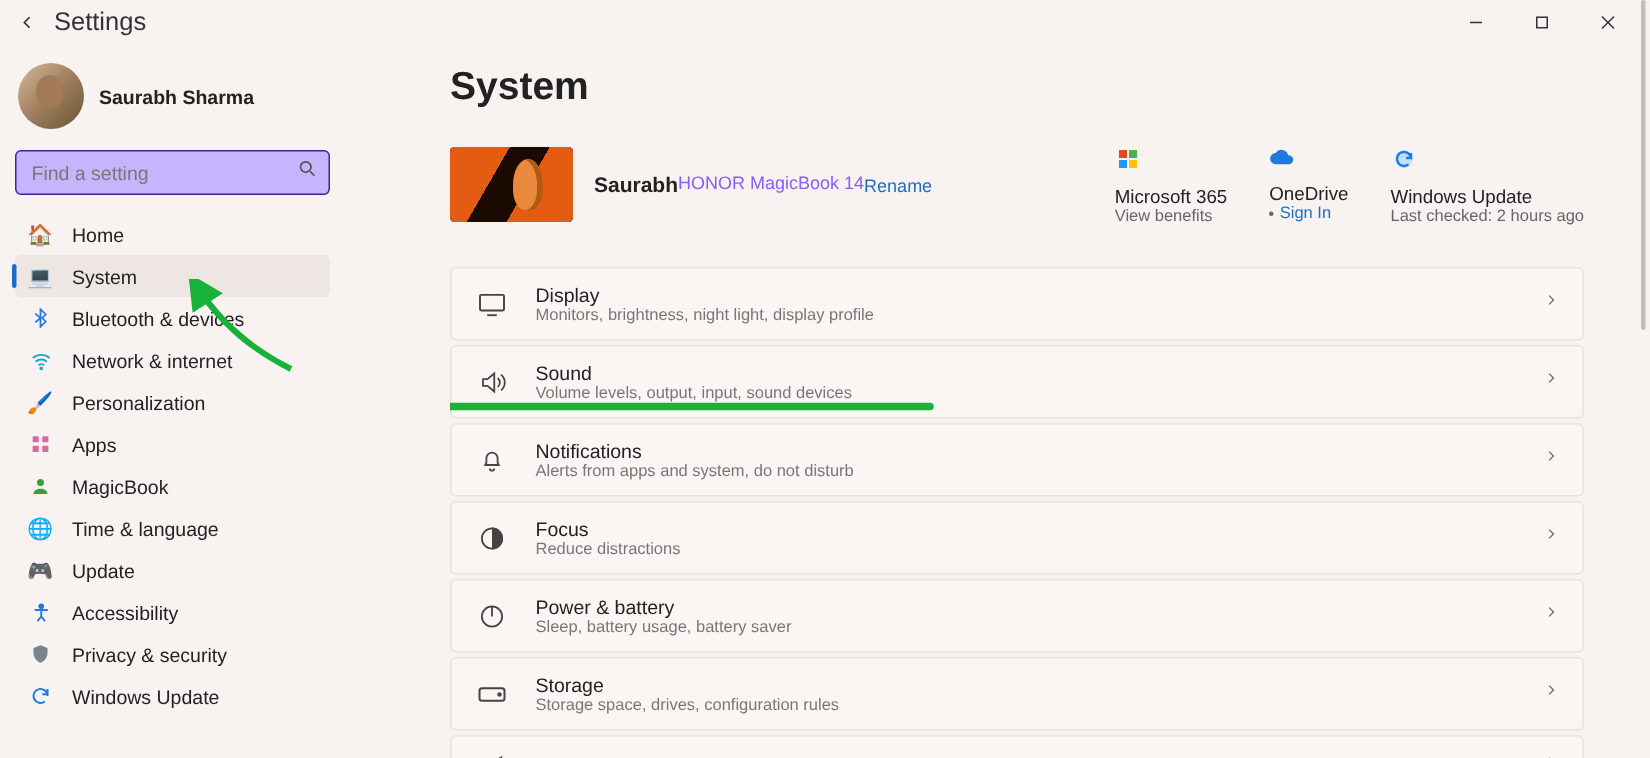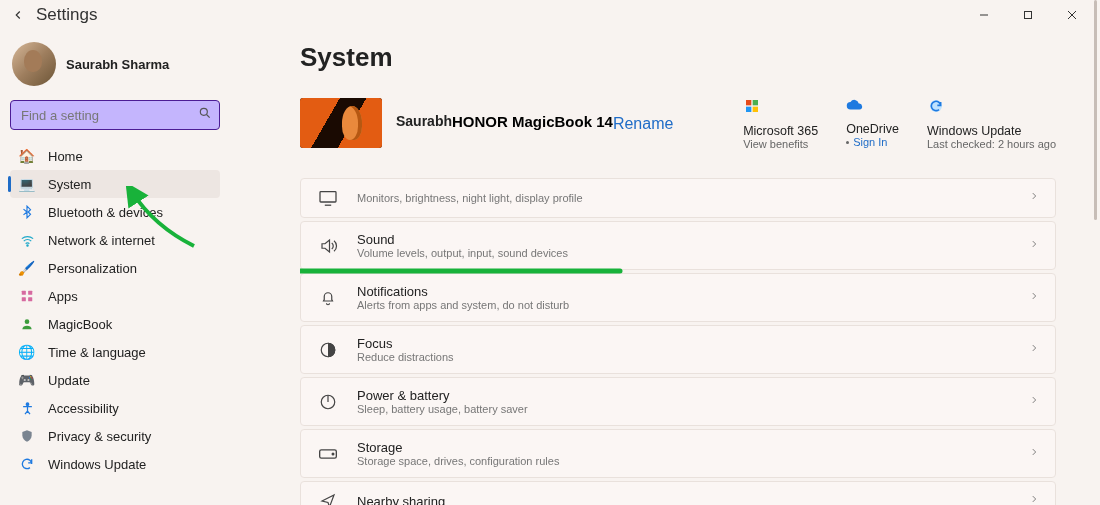--- a/index.html
+++ b/index.html
@@ -133,22 +133,22 @@
   }
   .pc-thumb::after{
     content:"";
     position:absolute; left:42px; top:8px; width:20px; height:34px;
     background:#e9893c;
     border-radius:50% 50% 40% 40%;
     box-shadow: -4px 0 0 #b65812 inset;
   }
   .pc-info { display:flex; flex-direction:row; }
   .pc-name { font-size:14px; font-weight:600; color:#222; }
-  .pc-model { font-size:15px; color:#000000;font-weight:bold; }
-  .rename { font-size:16px; color:#1f6cc7; margin-top:2px; }
+  .pc-model { font-size:12px; color:#8b5cf6; }
+  .rename { font-size:12px; color:#1f6cc7; margin-top:2px; }
   .status-group { margin-left:auto; display:flex; gap:28px; }
   .status-item { display:flex; gap:10px;flex-direction:column; }
   .status-icon { width:18px; display:flex; align-items:flex-start; justify-content:center; padding-top:3px;}
   .status-title { font-size:12.5px; font-weight:500; color:#222; }
   .status-item ul { list-style:none; }
   .status-sub { font-size:11px; color:#666; display:flex; align-items:center; gap:4px;}
   .status-sub.link { color:#1f6cc7; }
   .status-sub .dot{ width:3px;height:3px;border-radius:50%;background:#666;display:inline-block;}
   .cards { display:flex; flex-direction:column; gap:3px; }
   .card {
@@ -367,20 +367,21 @@
 
     <div class="cards">
       <div class="card">
         <span class="card-icon">
             <svg width="20" height="16" viewBox="0 0 24 20" fill="none" stroke="#444" stroke-width="1.6">
               <rect x="2" y="2" width="20" height="13" rx="1"></rect>
               <line x1="8" y1="19" x2="16" y2="19"></line>
             </svg>
           </span>
         <div class="card-body">
+            <span class="card-title">Display</span>
             <span class="card-sub">Monitors, brightness, night light, display profile</span>
           </div>
         <span class="card-chevron"><svg width="10" height="14" viewBox="0 0 24 24" fill="none" stroke="#666" stroke-width="2">
               <path d="M9 5l7 7-7 7"></path>
             </svg></span>
       </div>
       <div class="card">
         <span class="card-icon">
             <svg width="20" height="18" viewBox="0 0 24 24" fill="none" stroke="#444" stroke-width="1.6">
               <path d="M4 9v6h4l6 5V4L8 9H4z"></path>

